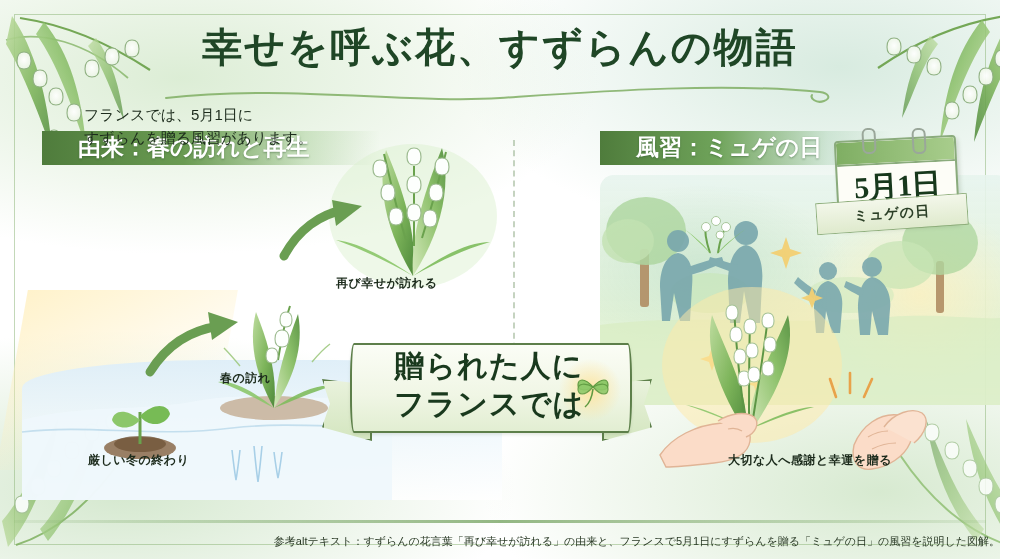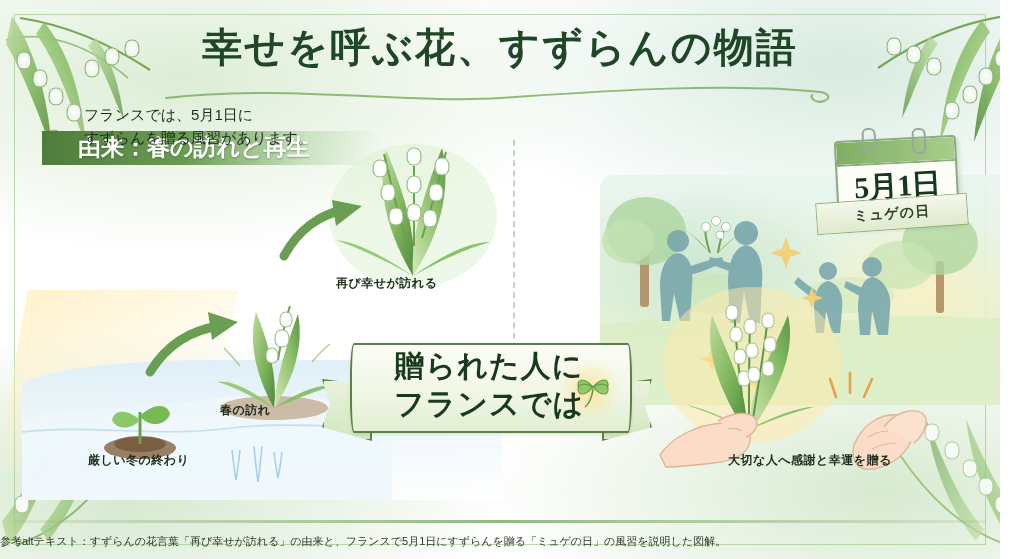--- a/index.html
+++ b/index.html
@@ -138,21 +138,21 @@
   .ribbon-sub{
     position:absolute;left:84px;top:104px;width:250px;
     font-size:15px;line-height:1.5;font-weight:400;color:#1c2b1c;text-align:left;
   }
   
   .footer-rule{
     position:absolute;left:14px;right:14px;bottom:36px;height:3px;
     background:linear-gradient(90deg,rgba(140,180,120,.15),rgba(120,165,100,.8),rgba(140,180,120,.15));
   }
   .footer{
-    position:absolute;left:0;right:0;bottom:10px;text-align:left;
+    position:absolute;left:0;right:0;bottom:10px;text-align:right;
     font-size:11px;color:#2a3a26;letter-spacing:0;
   }
   svg{display:block;overflow:visible;}
 </style>
 </head>
 <body>
 
 <div id="stage">
 
   <div class="frame"></div>
@@ -242,20 +242,21 @@
   </svg>
 
   <div class="title-wrap">
     <div class="title">幸せを呼ぶ花、すずらんの物語</div>
     <svg class="title-swash" width="680" height="26" viewBox="0 0 680 26">
       <path d="M6,16 C120,2 250,22 340,16 C430,10 560,0 660,10 C668,11 672,16 664,19 C656,22 650,16 652,13" fill="none" stroke="#7fae63" stroke-width="2" stroke-linecap="round" opacity=".85"></path>
     </svg>
   </div>
 
   <div class="sec-head left">由来：春の訪れと再生</div>
+  <div class="sec-head right">風習：ミュゲの日</div>
 
   <div class="divider"></div>
 
   <div class="left-scene">
     <div class="sunbeam"></div>
     <div class="snowfield"></div>
 
     <svg style="position:absolute;left:0;top:0;" width="500" height="200">
 
       <path d="M0,120 C60,104 120,112 180,100 C240,90 310,104 370,94 L370,200 L0,200 Z" fill="#eef7fc" opacity=".9"></path>
@@ -322,21 +323,21 @@
       <path d="M112,80 q7,0 7,9 q0,8 -7,8 q-7,0 -7,-8 q0,-9 7,-9 Z"></path>
     </g>
   </svg>
 
   <svg style="position:absolute;left:278px;top:200px;" width="90" height="70">
     <path d="M6,56 C20,30 42,14 66,10" stroke="#6a9e52" stroke-width="9" fill="none" stroke-linecap="round"></path>
     <path d="M84,6 L54,0 L58,26 Z" fill="#6a9e52"></path>
   </svg>
 
   <div class="cap" style="left:88px;top:452px;">厳しい冬の終わり</div>
-  <div class="cap" style="left:220px;top:370px;margin-top:32px;">春の訪れ</div>
+  <div class="cap" style="left:220px;top:370px;">春の訪れ</div>
   <div class="cap" style="left:336px;top:275px;">再び幸せが訪れる</div>
 
   <div class="right-scene">
     <div class="park-bg"></div>
 
     <svg style="position:absolute;left:0;top:0;" width="410" height="300">
 
       <g opacity=".9">
         <rect x="40" y="74" width="9" height="58" fill="#b08d63" rx="3"></rect>
         <ellipse cx="46" cy="56" rx="40" ry="34" fill="#a9d49a" opacity=".85"></ellipse>

